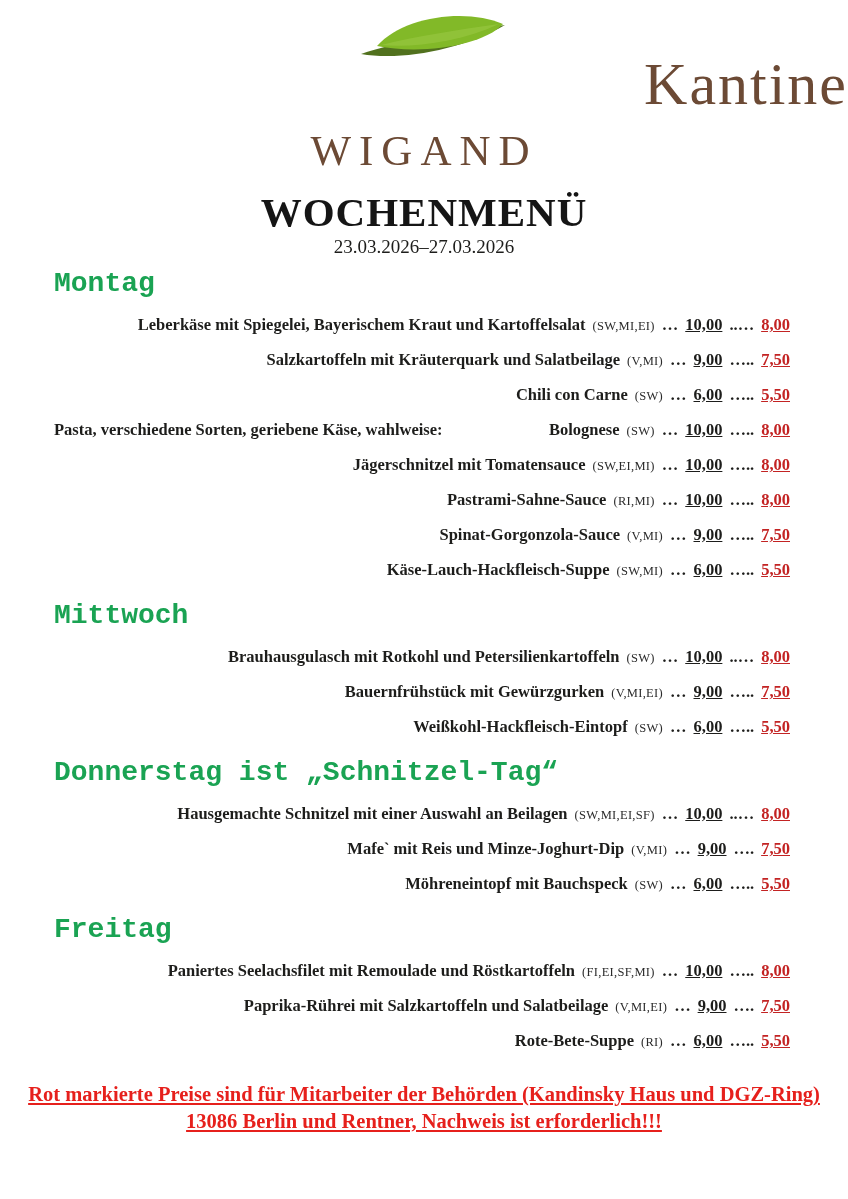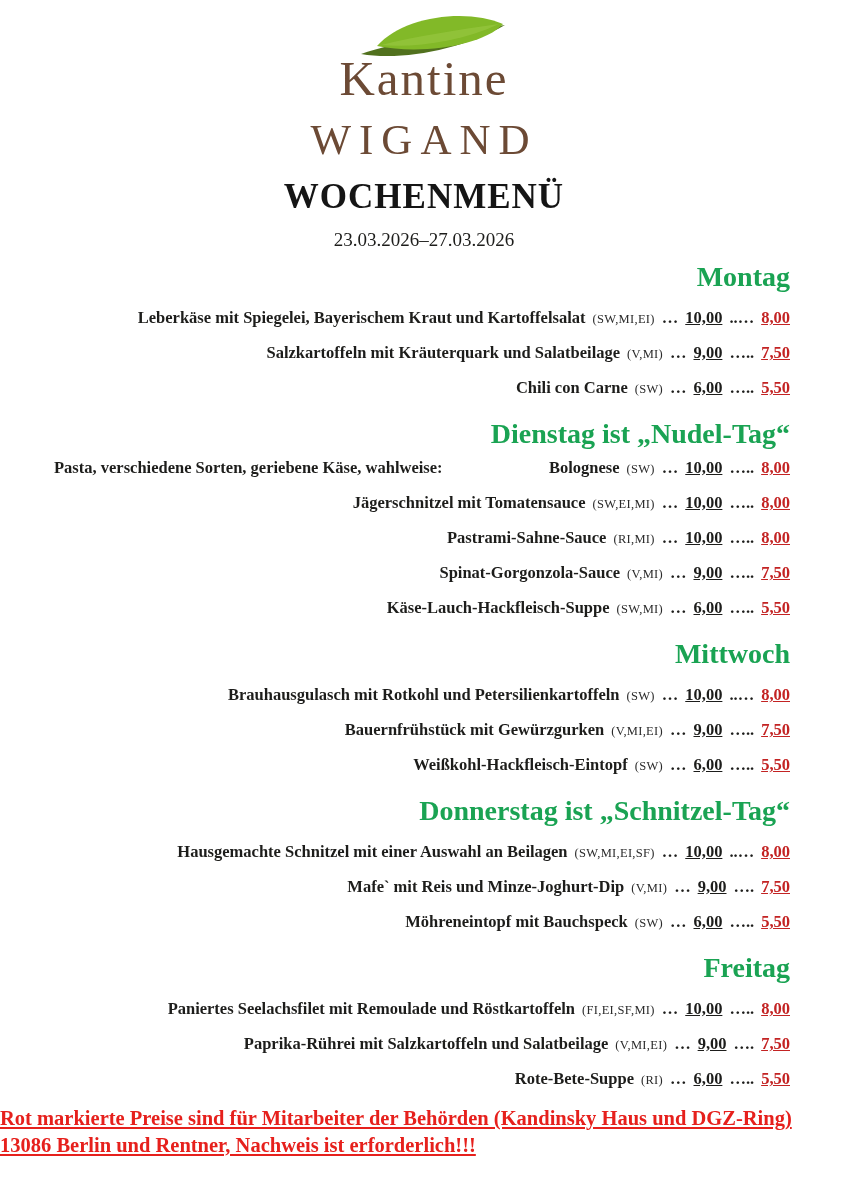--- a/index.html
+++ b/index.html
@@ -7,42 +7,42 @@
     --ink:#1d1d1b;
   }
   html,body{margin:0;padding:0;background:#888;}
   .page{
     width:848px;height:1199px;margin:0 auto;background:#ffffff;
     font-family:"Liberation Serif", serif;color:var(--ink);
     overflow:hidden;box-sizing:border-box;
   }
   header{text-align:center;padding-top:8px;}
   .leaf-wrap{height:50px;margin-bottom:-4px;margin-left:26px;}
-  .logo-line1{font-size:49px;line-height:1.0;color:var(--brown);letter-spacing:2px;}
+  .logo-line1{font-size:60px;line-height:1.0;color:var(--brown);letter-spacing:2px;text-align:right;}
   .logo-line2{font-size:43px;line-height:1.0;color:var(--brown);letter-spacing:8px;margin-top:15px;}
-  .doc-title{font-size:35px;font-weight:bold;margin:16px 0 12px;letter-spacing:1px;color:#151515;}
+  .doc-title{font-size:41px;font-weight:bold;margin:16px 0 0;letter-spacing:1px;color:#151515;}
   .date-range{font-size:19px;}
   .menu{padding:0 58px 0 54px;}
   .day-heading{
-    color:var(--green);font-size:28px;font-weight:bold;text-align:right;
-    margin:12px 0 8px;line-height:32px;
+    color:var(--green);font-size:28px;font-weight:bold;text-align:left;
+    margin:12px 0 8px;line-height:32px;font-family:Liberation Mono, monospace;
   }
   .day:first-child .day-heading{margin-top:10px;}
   .day.has-prefix .day-heading{margin-bottom:1px;}
   .menu-row{
     text-align:right;font-size:16.5px;font-weight:bold;line-height:33px;
     white-space:nowrap;
   }
   .menu-row.with-prefix{display:flex;justify-content:space-between;gap:32px;}
   .item-prefix{text-align:left;}
   .item-line > span + span{margin-left:7px;}
   .allergens{font-size:12.5px;font-weight:normal;letter-spacing:0.3px;color:#2b2b2b;text-align:right;}
   .price{color:var(--ink);text-decoration:underline;}
   .price.reduced{color:var(--price-red);}
-  footer{margin-top:8px;}
+  footer{text-align:center;margin-top:22px;}
   .notice{
     color:var(--footer-red);font-size:20.5px;font-weight:bold;line-height:27px;
     text-decoration:underline;
   }
 </style>
 </head>
 <body>
 
 <div class="page">
   <header>
@@ -60,21 +60,20 @@
   </header>
 
   <main class="menu">
       <section class="day">
         <h2 class="day-heading">Montag</h2>
         <div class="menu-row"><span class="item-line"><span class="item-name">Leberkäse mit Spiegelei, Bayerischem Kraut und Kartoffelsalat</span><span class="allergens">(SW,MI,EI)</span><span class="sep">…</span><span class="price">10,00</span><span class="sep">..…</span><span class="price reduced">8,00</span></span></div>
         <div class="menu-row"><span class="item-line"><span class="item-name">Salzkartoffeln mit Kräuterquark und Salatbeilage</span><span class="allergens">(V,MI)</span><span class="sep">…</span><span class="price">9,00</span><span class="sep">…..</span><span class="price reduced">7,50</span></span></div>
         <div class="menu-row"><span class="item-line"><span class="item-name">Chili con Carne</span><span class="allergens">(SW)</span><span class="sep">…</span><span class="price">6,00</span><span class="sep">…..</span><span class="price reduced">5,50</span></span></div>
       </section>
       <section class="day has-prefix">
-        <h2 class="day-heading">Dienstag ist „Nudel-Tag“</h2>
         <div class="menu-row with-prefix">
           <span class="item-prefix">Pasta, verschiedene Sorten, geriebene Käse, wahlweise:</span>
           <span class="item-line"><span class="item-name">Bolognese</span><span class="allergens">(SW)</span><span class="sep">…</span><span class="price">10,00</span><span class="sep">…..</span><span class="price reduced">8,00</span></span>
         </div>
         <div class="menu-row"><span class="item-line"><span class="item-name">Jägerschnitzel mit Tomatensauce</span><span class="allergens">(SW,EI,MI)</span><span class="sep">…</span><span class="price">10,00</span><span class="sep">…..</span><span class="price reduced">8,00</span></span></div>
         <div class="menu-row"><span class="item-line"><span class="item-name">Pastrami-Sahne-Sauce</span><span class="allergens">(RI,MI)</span><span class="sep">…</span><span class="price">10,00</span><span class="sep">…..</span><span class="price reduced">8,00</span></span></div>
         <div class="menu-row"><span class="item-line"><span class="item-name">Spinat-Gorgonzola-Sauce</span><span class="allergens">(V,MI)</span><span class="sep">…</span><span class="price">9,00</span><span class="sep">…..</span><span class="price reduced">7,50</span></span></div>
         <div class="menu-row"><span class="item-line"><span class="item-name">Käse-Lauch-Hackfleisch-Suppe</span><span class="allergens">(SW,MI)</span><span class="sep">…</span><span class="price">6,00</span><span class="sep">…..</span><span class="price reduced">5,50</span></span></div>
       </section>
       <section class="day">

